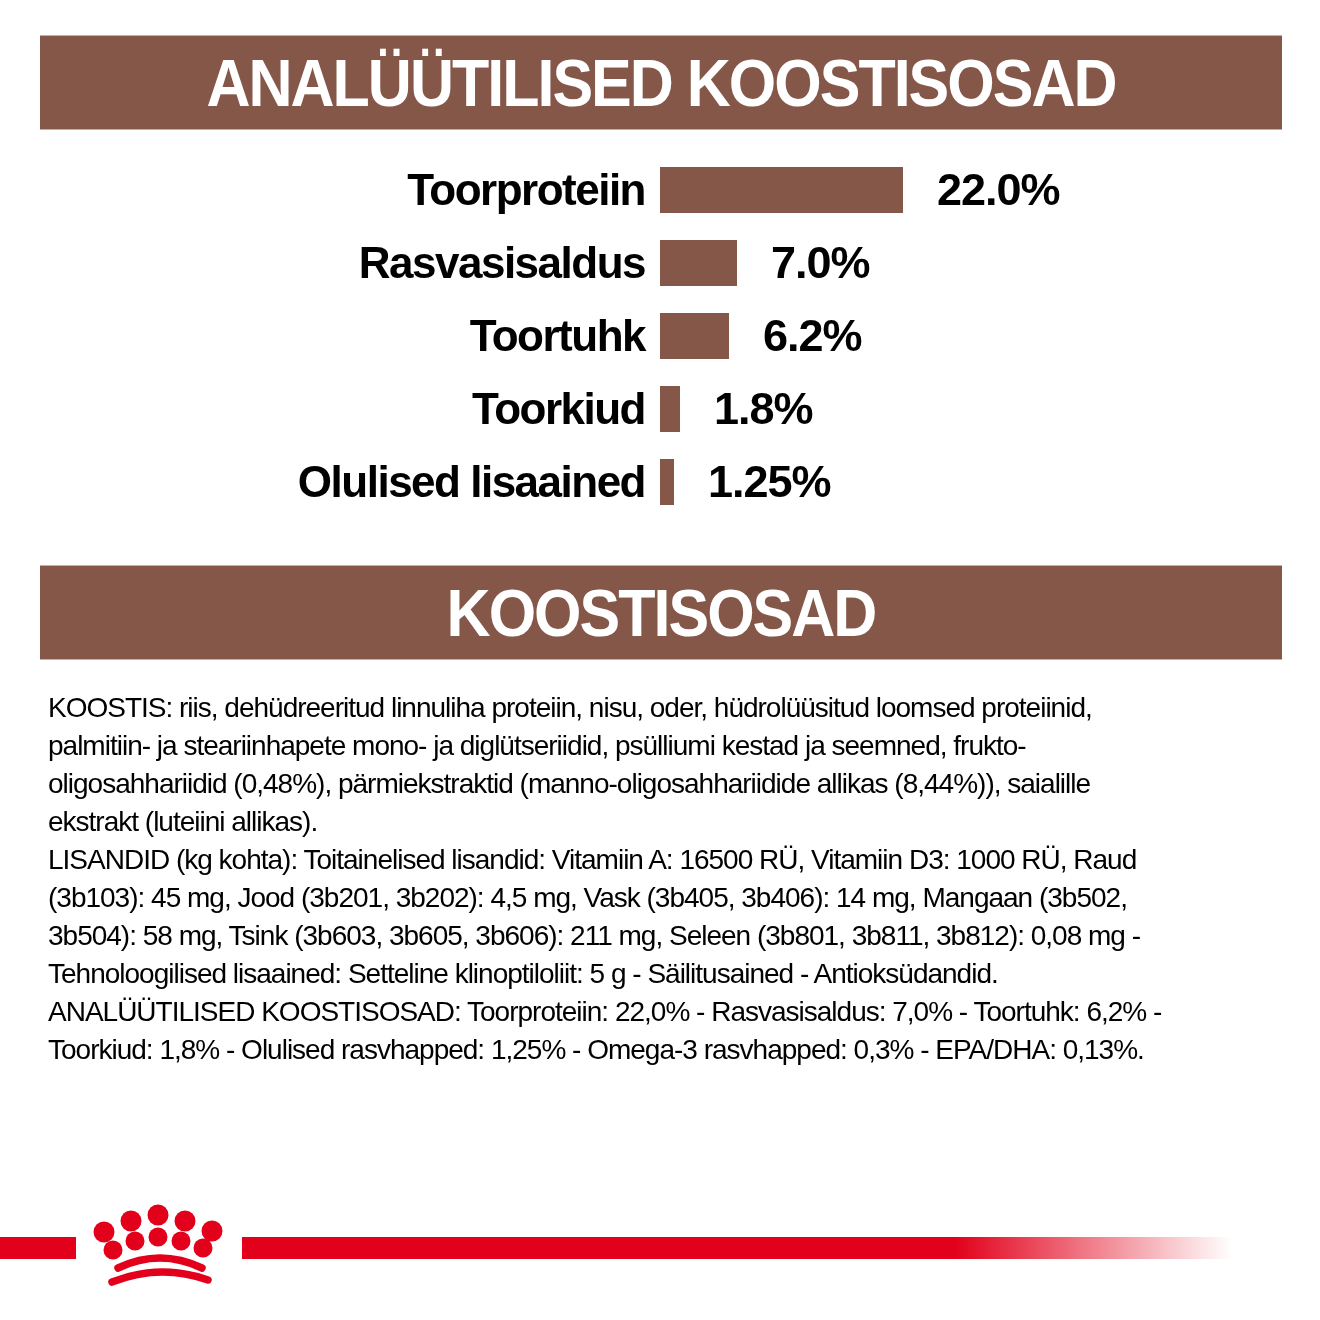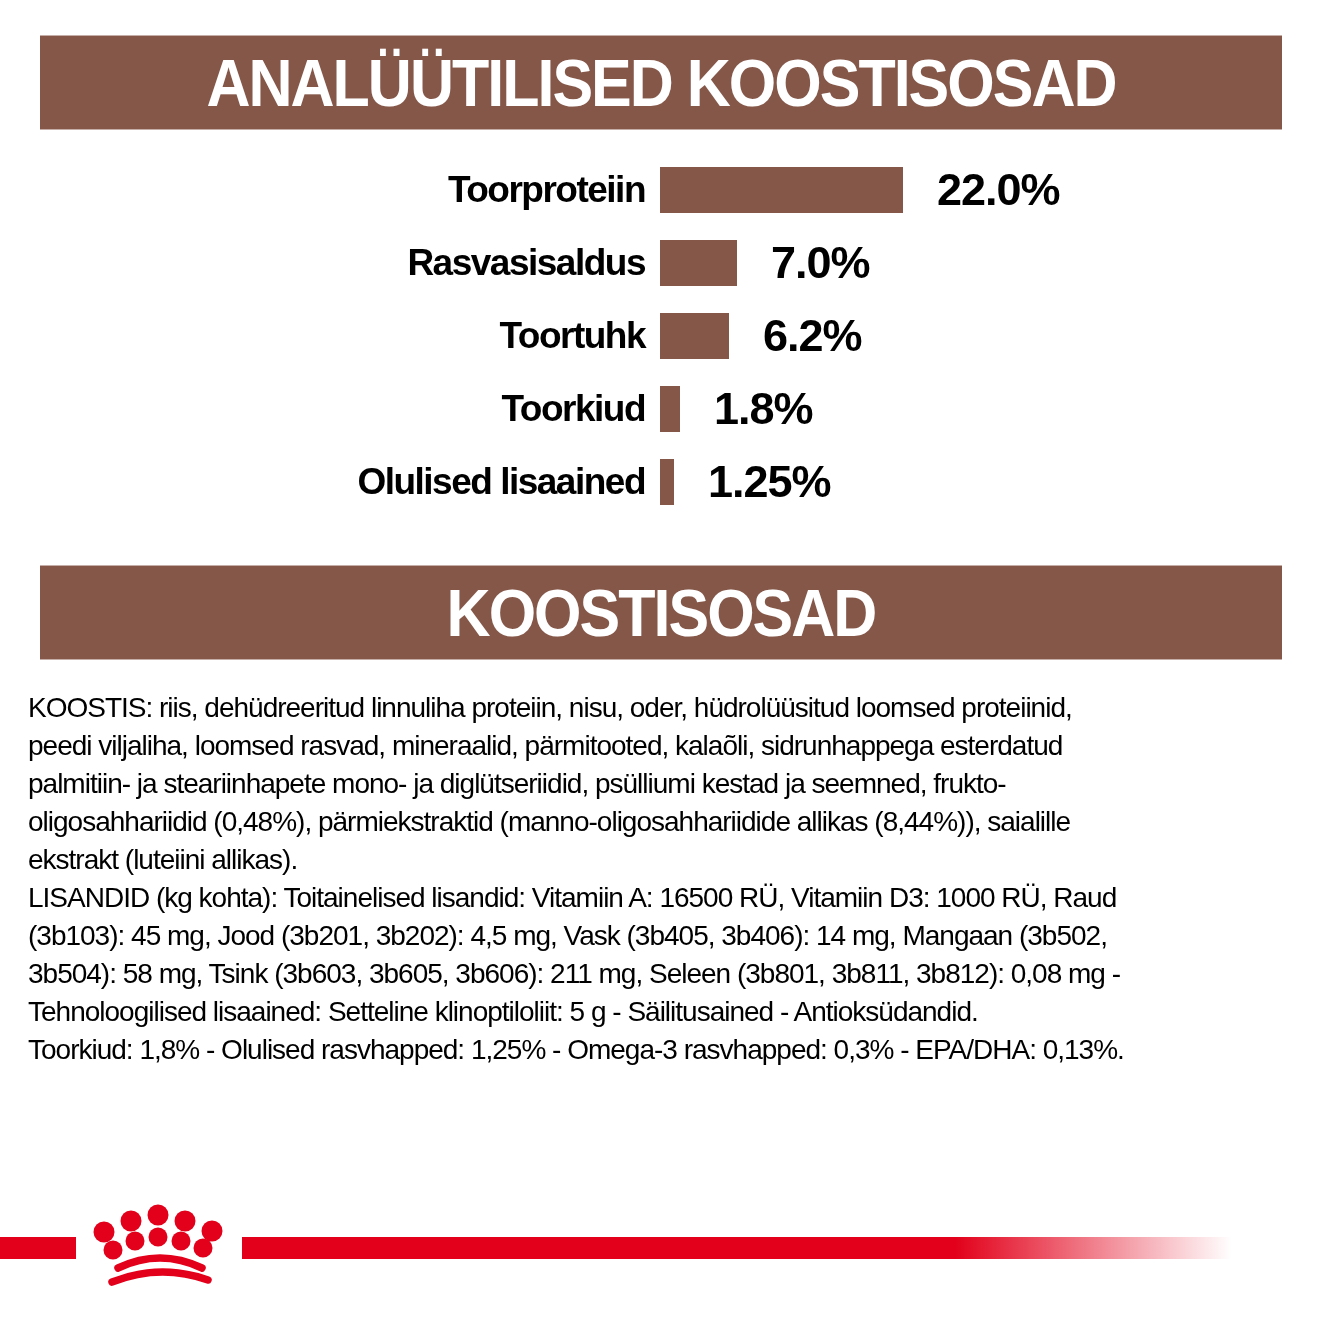--- a/index.html
+++ b/index.html
@@ -46,41 +46,41 @@
     width: 1250px;
   }
   .bar-row {
     display: flex;
     align-items: center;
     height: 73px;
   }
   .bar-row-label {
     width: 605px;
     text-align: right;
-    font-size: 37px;
+    font-size: 44px;
     font-weight: bold;
     letter-spacing: -1.5px;
     white-space: nowrap;
   }
   .bar {
     height: 46px;
     margin-left: 15px;
     background: var(--brown);
   }
   .bar-value {
     margin-left: 34px;
     font-size: 45px;
     font-weight: bold;
     letter-spacing: -1px;
     white-space: nowrap;
   }
 
   .ingredients-text {
     position: absolute;
-    left: 28px;
+    left: 48px;
     top: 689px;
     width: 1255px;
   }
   .text-line {
     height: 38px;
     line-height: 38px;
     font-size: 28px;
     letter-spacing: -1px;
     white-space: nowrap;
   }
@@ -150,36 +150,36 @@
   </div>
 </div>
 
 <div class="banner" id="banner-ingredients">
   <span>KOOSTISOSAD</span>
 </div>
 
 <div class="ingredients-text">
   <div class="text-line">KOOSTIS: riis, dehüdreeritud linnuliha proteiin, nisu, oder, hüdrolüüsitud loomsed proteiinid,</div>
 
-  <div class="text-line">peedi viljaliha, loomsed rasvad, mineraalid, pärmitooted, kalaõli, sidrunhappega esterdatud</div>
 
   <div class="text-line">palmitiin- ja steariinhapete mono- ja diglütseriidid, psülliumi kestad ja seemned, frukto-</div>
 
   <div class="text-line">oligosahhariidid (0,48%), pärmiekstraktid (manno-oligosahhariidide allikas (8,44%)), saialille</div>
 
   <div class="text-line">ekstrakt (luteiini allikas).</div>
 
   <div class="text-line">LISANDID (kg kohta): Toitainelised lisandid: Vitamiin A: 16500 RÜ, Vitamiin D3: 1000 RÜ, Raud</div>
 
   <div class="text-line">(3b103): 45 mg, Jood (3b201, 3b202): 4,5 mg, Vask (3b405, 3b406): 14 mg, Mangaan (3b502,</div>
 
   <div class="text-line">3b504): 58 mg, Tsink (3b603, 3b605, 3b606): 211 mg, Seleen (3b801, 3b811, 3b812): 0,08 mg -</div>
 
   <div class="text-line">Tehnoloogilised lisaained: Setteline klinoptiloliit: 5 g - Säilitusained - Antioksüdandid.</div>
 
+  <div class="text-line">ANALÜÜTILISED KOOSTISOSAD: Toorproteiin: 22,0% - Rasvasisaldus: 7,0% - Toortuhk: 6,2% -</div>
 
   <div class="text-line">Toorkiud: 1,8% - Olulised rasvhapped: 1,25% - Omega-3 rasvhapped: 0,3% - EPA/DHA: 0,13%.</div>
 </div>
 
 <div class="footer-line-left"></div>
 <div class="footer-line-right"></div>
 <div class="crown">
   <svg viewBox="0 0 152 92" xmlns="http://www.w3.org/2000/svg" fill="currentColor">
     <circle cx="18" cy="29" r="10.5"></circle>
     <circle cx="45" cy="18" r="10.5"></circle>

